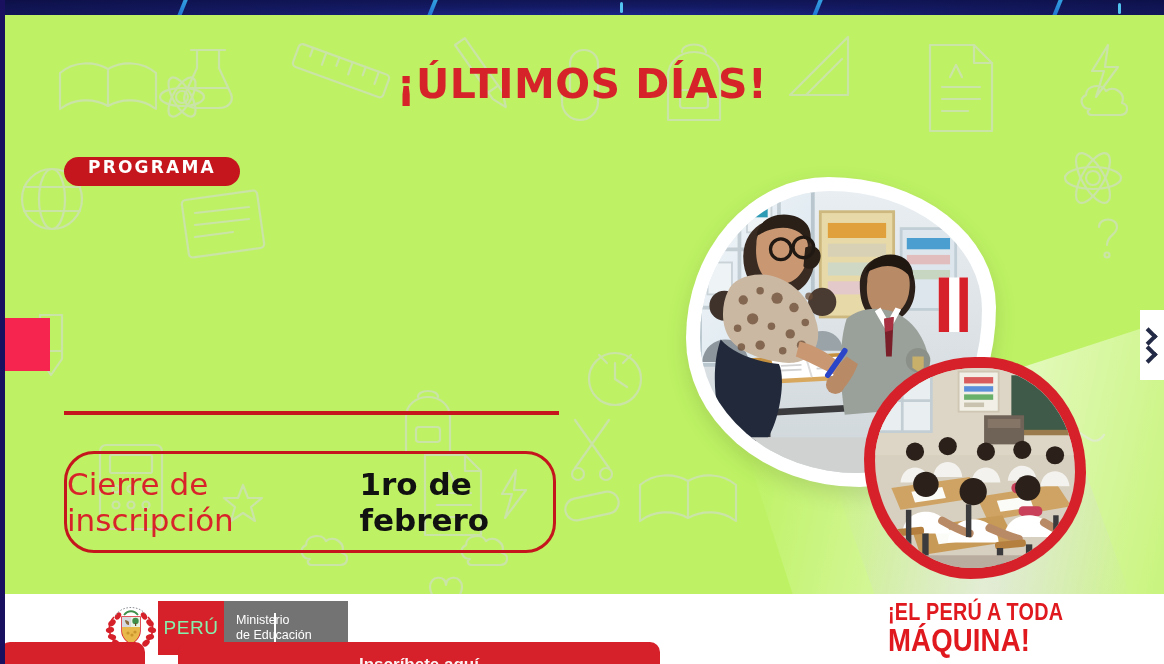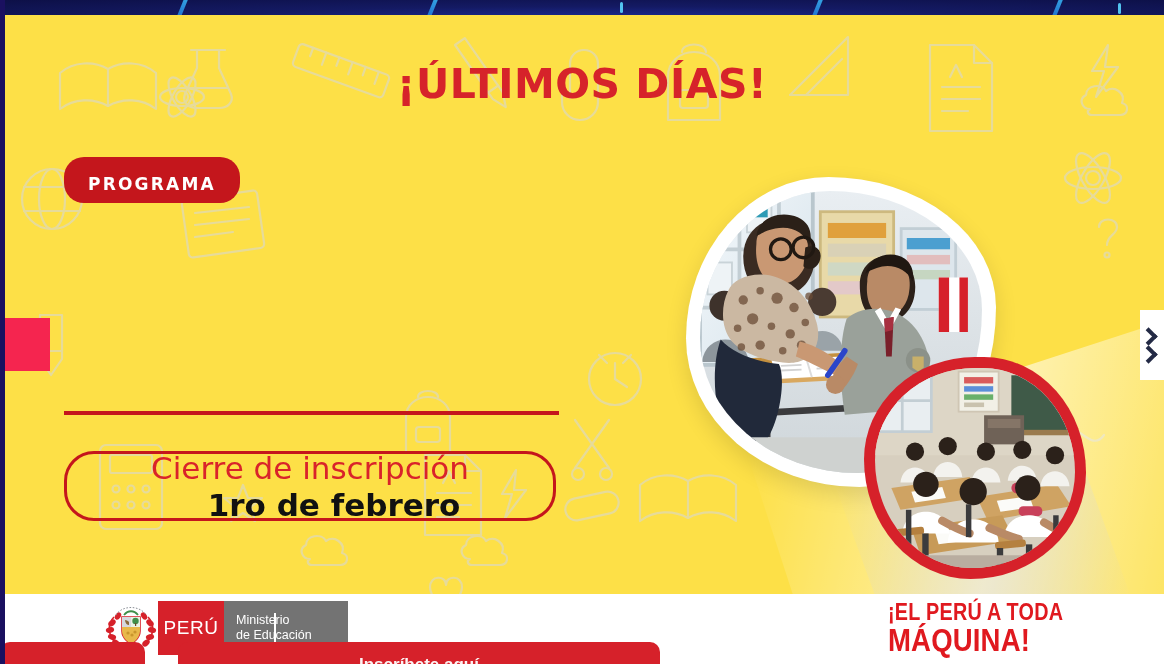--- a/index.html
+++ b/index.html
@@ -33,21 +33,21 @@
     transform:rotate(22deg); opacity:.85; filter:blur(.4px);
   }
   .dot {
     position:absolute; width:3px; height:11px; border-radius:2px;
     background:#5ad6ff; opacity:.9;
   }
 
   
   .slide {
     position:absolute; left:0; top:15px; width:1164px; height:579px;
-    background:#fde047;
+    background:#bef264;
     overflow:hidden;
   }
   
   .doodles {
     position:absolute; inset:0;
     opacity:.55;
   }
   .doodles svg { display:block; }
 
   
@@ -76,21 +76,21 @@
     letter-spacing:.5px;
     color:#d6232a;
   }
 
   
   .badge {
     position:absolute; left:64px; top:142px;
     background:#c4161c;
     color:#fff;
     border-radius:20px;
-    padding:17px 24px 9px;
+    padding:0 24px 9px;
     font-size:17px;
     font-weight:bold;
     letter-spacing:2.2px;
     font-family:"DejaVu Sans", sans-serif;
     display:inline-block;
   }
 
   
   .title {
     position:absolute; left:62px; top:190px;
@@ -106,24 +106,24 @@
 
   
   .rule {
     position:absolute; left:64px; top:396px;
     width:495px; height:4px; background:#c4161c;
   }
 
   
   .insbox {
     position:absolute; left:64px; top:436px;
-    width:492px; height:70px;
+    width:492px; height:102px;
     border:3px solid #c4161c;
     border-radius:30px;
-    display:flex; flex-direction:column;
+    display:flex; flex-direction:row;
     align-items:center; justify-content:center;
     gap:1px;
   }
   .insbox .l1 {
     font-family:"DejaVu Sans", sans-serif;
     font-size:31px; color:#d9232a; line-height:36px;
   }
   .insbox .l2 {
     font-family:"DejaVu Sans", sans-serif;
     font-weight:bold;
@@ -191,21 +191,21 @@
 
   
   .footer {
     position:absolute; left:0; top:594px; width:1164px; height:70px;
     background:#ffffff;
     overflow:hidden;
   }
   .logo { position:absolute; left:104px; top:7px; height:54px; display:flex; align-items:stretch; }
   .coat { width:54px; position:relative; }
   .peru-blk {
-    width:66px; background:#d6212a; color:#ffffff;
+    width:66px; background:#d6212a; color:#86efac;
     display:flex; align-items:center; justify-content:center;
     font-size:19px; letter-spacing:.5px;
     font-family:"Liberation Sans", sans-serif;
   }
   .min-blk {
     width:124px; background:#737373; color:#fff;
     display:flex; flex-direction:column; justify-content:center;
     padding-left:12px;
     font-size:12.5px; line-height:15px;
     font-family:"Liberation Sans", sans-serif;

